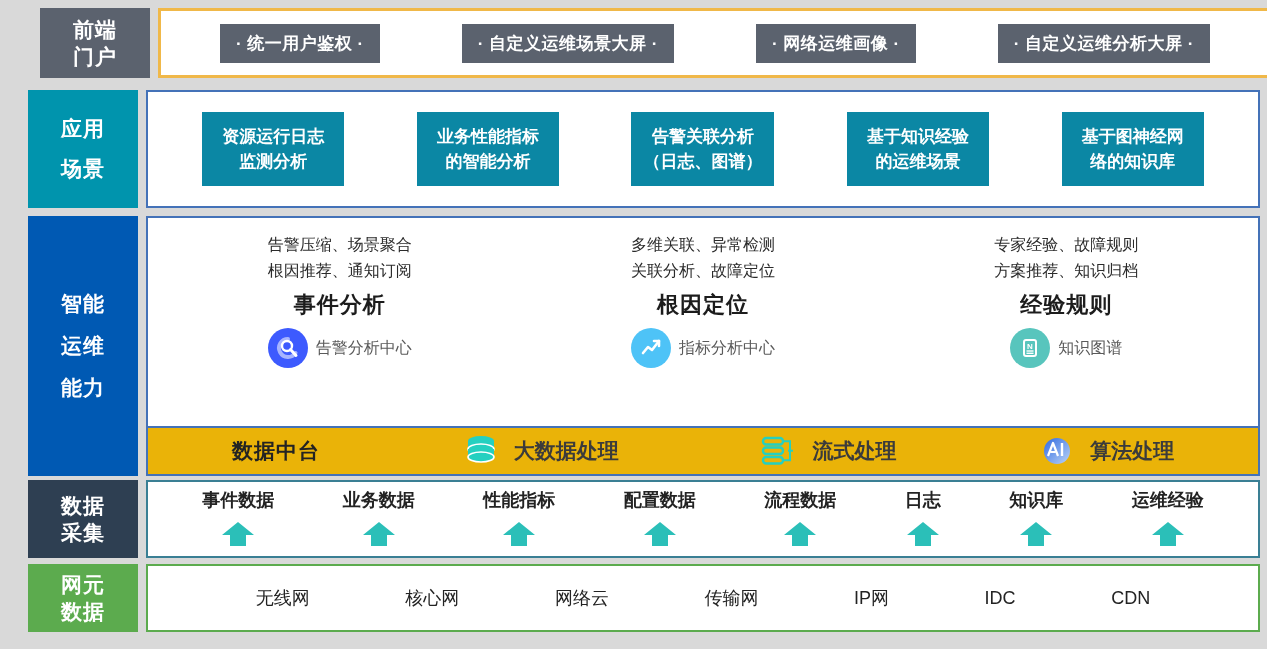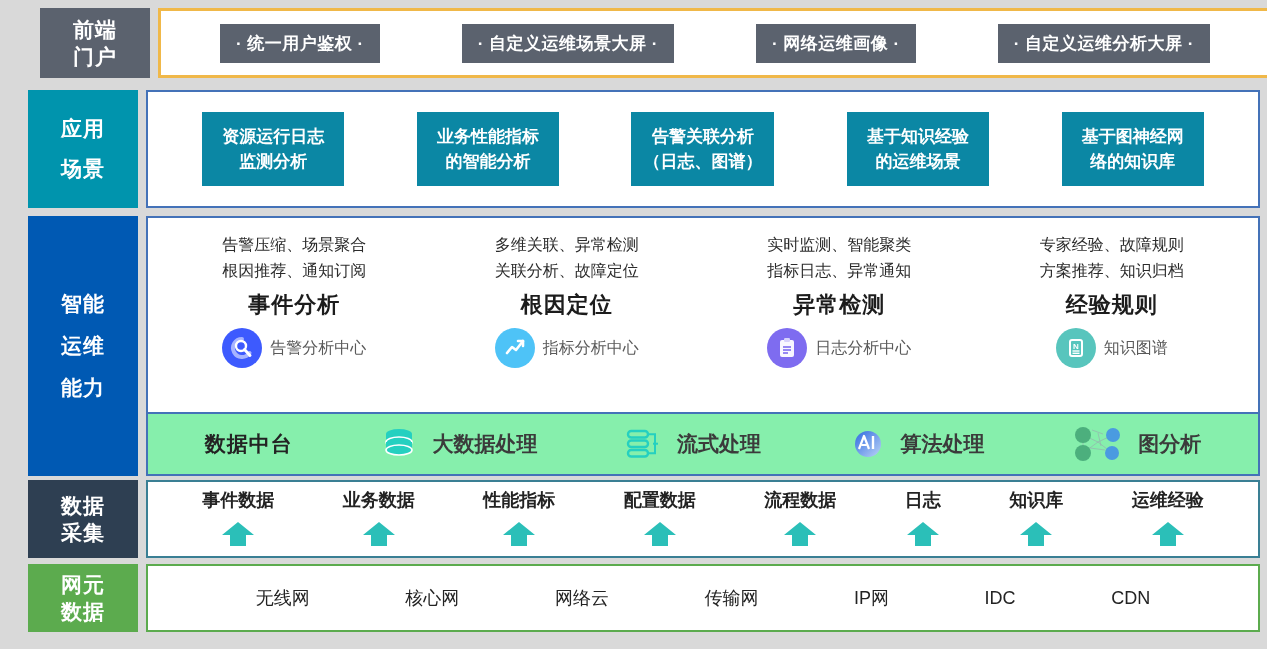--- a/index.html
+++ b/index.html
@@ -51,21 +51,21 @@
   }
   .cap{display:flex;flex-direction:column;align-items:center;width:255px;}
   .cap-line{font-size:16px;color:#2b2b2b;line-height:26px;white-space:nowrap;}
   .cap-title{font-size:22px;font-weight:bold;color:#1c1c1c;margin:6px 0 8px;letter-spacing:1px;}
   .cap-foot{display:flex;align-items:center;gap:8px;}
   .cap-foot .cname{font-size:16px;color:#5a5a5a;white-space:nowrap;}
   .cicon{width:40px;height:40px;border-radius:50%;flex:0 0 40px;
          display:flex;align-items:center;justify-content:center;}
 
   .aiops-bottom{
-    height:62px;background:#86efac;border:2px solid #4472b8;border-top:none;box-sizing:border-box;
+    height:48px;background:#eab308;border:2px solid #4472b8;border-top:none;box-sizing:border-box;
     display:flex;align-items:center;justify-content:space-around;padding:0 14px;
   }
   .dm-title{font-size:21px;font-weight:bold;color:#232323;letter-spacing:1px;white-space:nowrap;}
   .dm-item{display:flex;align-items:center;gap:12px;}
   .dm-item .dm-label{font-size:21px;font-weight:bold;color:#3b3b3b;white-space:nowrap;}
   .dm-ico{width:42px;height:38px;flex:0 0 42px;display:flex;align-items:center;justify-content:center;}
 
   
   #row-collect{left:28px;top:480px;width:1232px;height:78px;}
   #row-collect .rowlabel{background:#2e3f52;font-size:21px;line-height:27px;}
@@ -151,37 +151,20 @@
             <span class="cicon" style="background:#4ec3f7;">
               <svg width="26" height="26" viewBox="0 0 26 26">
                 <polyline points="5,18 10,12 14,15 21,6" fill="none" stroke="#ffffff" stroke-width="2.6" stroke-linecap="round" stroke-linejoin="round"></polyline>
                 <polyline points="16,6 21,6 21,11" fill="none" stroke="#ffffff" stroke-width="2.6" stroke-linecap="round" stroke-linejoin="round"></polyline>
               </svg>
             </span>
             <span class="cname">指标分析中心</span>
           </div>
         </div>
 
-        <div class="cap">
-          <div class="cap-line">实时监测、智能聚类</div>
-          <div class="cap-line">指标日志、异常通知</div>
-          <div class="cap-title">异常检测</div>
-          <div class="cap-foot">
-            <span class="cicon" style="background:#7e6cf0;">
-              <svg width="26" height="26" viewBox="0 0 26 26">
-                <rect x="6" y="5" width="14" height="17" rx="2" fill="#ffffff" opacity="0.95"></rect>
-                <rect x="10" y="3" width="6" height="4" rx="1.2" fill="#d7d2fb"></rect>
-                <line x1="9" y1="12" x2="17" y2="12" stroke="#7e6cf0" stroke-width="1.6"></line>
-                <line x1="9" y1="15" x2="17" y2="15" stroke="#7e6cf0" stroke-width="1.6"></line>
-                <line x1="9" y1="18" x2="14" y2="18" stroke="#7e6cf0" stroke-width="1.6"></line>
-              </svg>
-            </span>
-            <span class="cname">日志分析中心</span>
-          </div>
-        </div>
 
         <div class="cap">
           <div class="cap-line">专家经验、故障规则</div>
           <div class="cap-line">方案推荐、知识归档</div>
           <div class="cap-title">经验规则</div>
           <div class="cap-foot">
             <span class="cicon" style="background:#58c5bd;">
               <svg width="26" height="26" viewBox="0 0 26 26">
                 <rect x="7" y="5" width="12" height="16" rx="2" fill="none" stroke="#ffffff" stroke-width="2"></rect>
                 <text x="13" y="14" font-size="8" font-family="Liberation Sans, sans-serif" font-weight="bold" fill="#ffffff" text-anchor="middle">N</text>
@@ -235,41 +218,20 @@
               </defs>
               <ellipse cx="21" cy="17" rx="13" ry="13" fill="url(#aig)"></ellipse>
               <path d="M12 22 L17 9 L22 22" fill="none" stroke="#ffffff" stroke-width="2.2" stroke-linejoin="round"></path>
               <line x1="14.2" y1="18" x2="19.8" y2="18" stroke="#ffffff" stroke-width="2"></line>
               <line x1="26" y1="9" x2="26" y2="22" stroke="#ffffff" stroke-width="2.4"></line>
             </svg>
           </span>
           <span class="dm-label">算法处理</span>
         </span>
 
-        <span class="dm-item">
-          <span class="dm-ico" style="width:56px;flex:0 0 56px;">
-            <svg width="56" height="40" viewBox="0 0 56 40">
-              <g stroke="#9aa4b0" stroke-width="0.7" opacity="0.8">
-                <line x1="13" y1="11" x2="28" y2="18"></line>
-                  <line x1="28" y1="18" x2="43" y2="11"></line>
-                <line x1="13" y1="29" x2="28" y2="18"></line>
-                  <line x1="28" y1="18" x2="42" y2="29"></line>
-                <line x1="13" y1="11" x2="13" y2="29"></line>
-                  <line x1="22" y1="6" x2="33" y2="10"></line>
-                <line x1="20" y1="24" x2="35" y2="26"></line>
-                  <line x1="28" y1="9" x2="31" y2="22"></line>
-              </g>
-              <circle cx="13" cy="11" r="8" fill="#4caf7d"></circle>
-              <circle cx="43" cy="11" r="7" fill="#4a9be0"></circle>
-              <circle cx="13" cy="29" r="8" fill="#4caf7d"></circle>
-              <circle cx="42" cy="29" r="7" fill="#4a9be0"></circle>
-            </svg>
-          </span>
-          <span class="dm-label">图分析</span>
-        </span>
       </div>
     </div>
   </div>
 
   <div class="row" id="row-collect">
     <div class="rowlabel">
       <span>数据</span>
       <span>采集</span>
     </div>
     <div class="rowbody">

